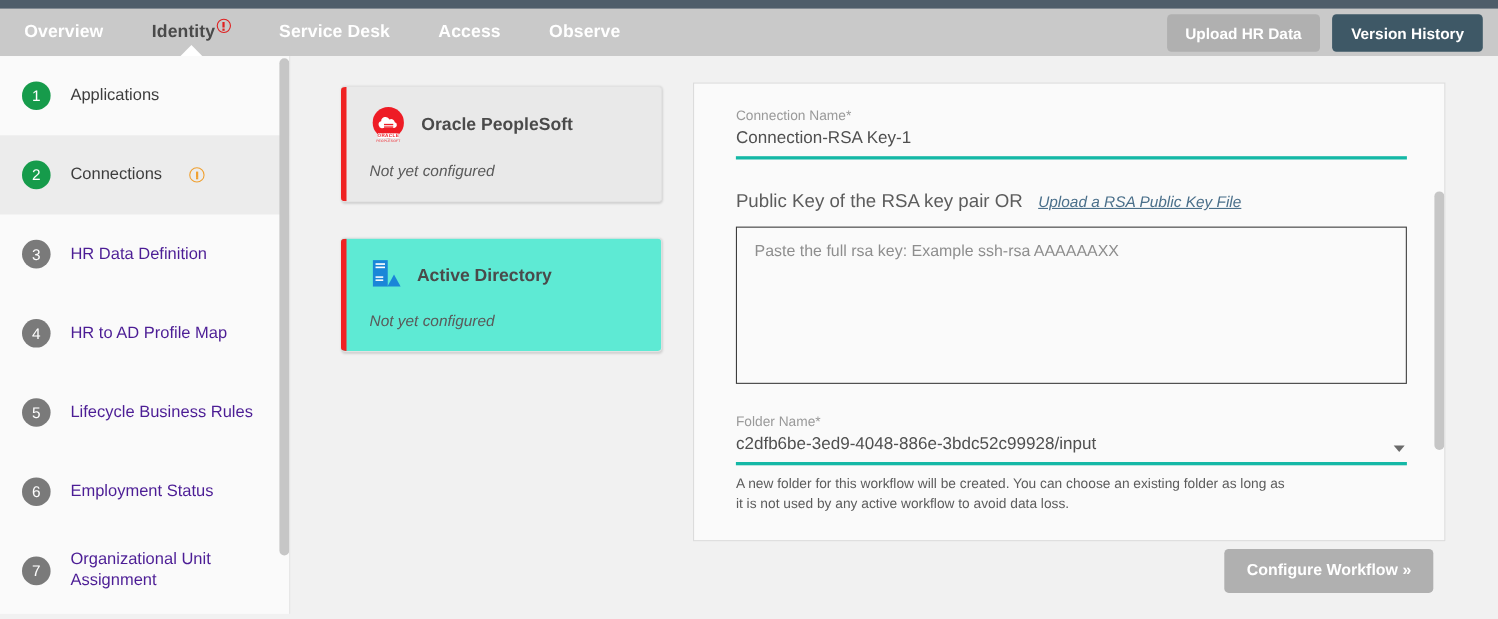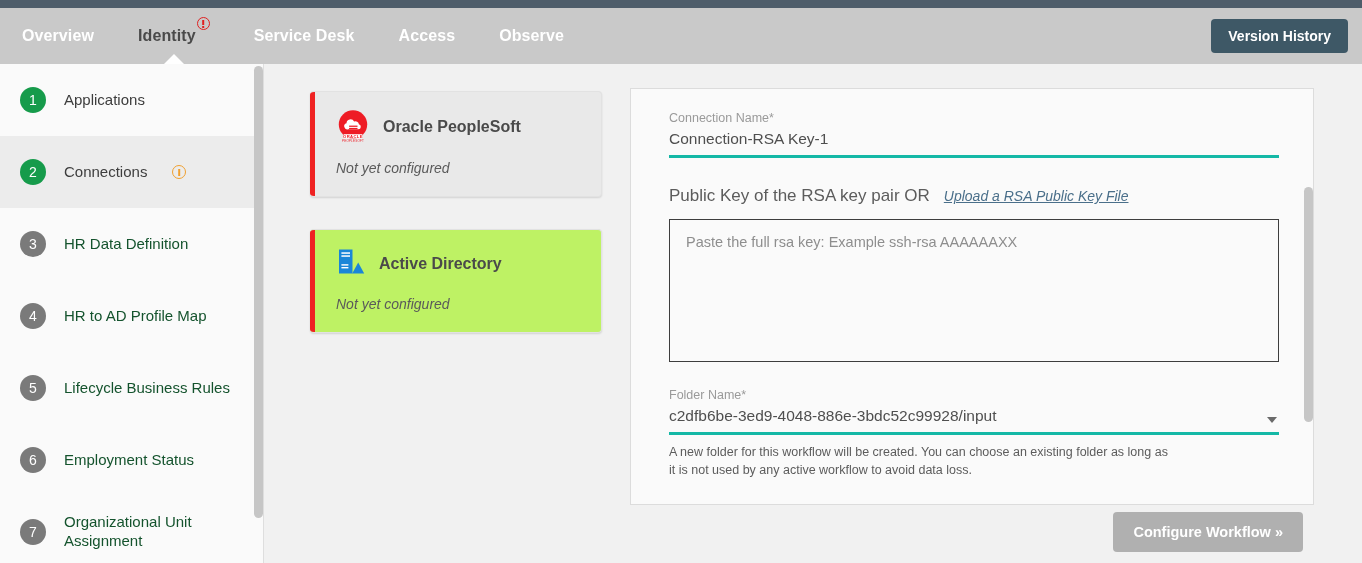--- a/index.html
+++ b/index.html
@@ -12,21 +12,21 @@
 
   
   .top-strip {
     height: 8px;
     background: #4e5d6a;
     width: 100%;
   }
 
   
   .navbar {
-    height: 56px;
+    height: 43px;
     background: #c9c9c9;
     display: flex;
     position: relative;
     padding: 0 14px 0 0;
     gap: 14px;
   }
   .nav-tabs { display: flex; align-items: center; height: 100%; }
   .nav-tab {
     position: relative;
     height: 100%;
@@ -128,21 +128,21 @@
     border-radius: 50%;
     background: #7a7a7a;
     color: #ffffff;
     font-size: 14px;
     display: flex; align-items: center; justify-content: center;
     font-family: "Liberation Sans", sans-serif;
   }
   .side-num.done { background: #169b4b; }
   .side-label {
     font-size: 15px;
-    color: #14532d;
+    color: #4c1d95;
     line-height: 1.25;
   }
   .side-item.done .side-label { color: #3d3d3d; text-align: right; }
   .side-item.selected .side-label { color: #3d3d3d; }
   .warn-circle {
     display: inline-block;
     width: 14px; height: 14px;
     border: 1.6px solid #f0a030;
     border-radius: 50%;
     position: relative;
@@ -198,21 +198,21 @@
     overflow: hidden;
   }
   .conn-card::before {
     content: "";
     position: absolute;
     left: 0; top: 0; bottom: 0;
     width: 5px;
     background: #ef2222;
   }
   .conn-card.selected { background: #e9e9e9; }
-  .conn-card.plain { background: #bef264; }
+  .conn-card.plain { background: #5eead4; }
   .card-head { display: flex; align-items: center; gap: 13px; }
   .card-title {
     font-size: 16px;
     font-weight: bold;
     color: #4a4a4a;
   }
   .card-status {
     margin-top: 16px;
     font-size: 14px;
     font-style: italic;
@@ -352,20 +352,21 @@
       <span>Access</span>
     </div>
 
     <div class="nav-tab">
       <span>Observe</span>
     </div>
 
   </div>
 
   <div class="nav-actions">
+    <button class="btn btn-upload">Upload HR Data</button>
     <button class="btn btn-version">Version History</button>
   </div>
 </div>
 
 <div class="workspace">
 
   <div class="sidebar">
 
     <div class="side-item done">
       <span class="side-num done">1</span>

